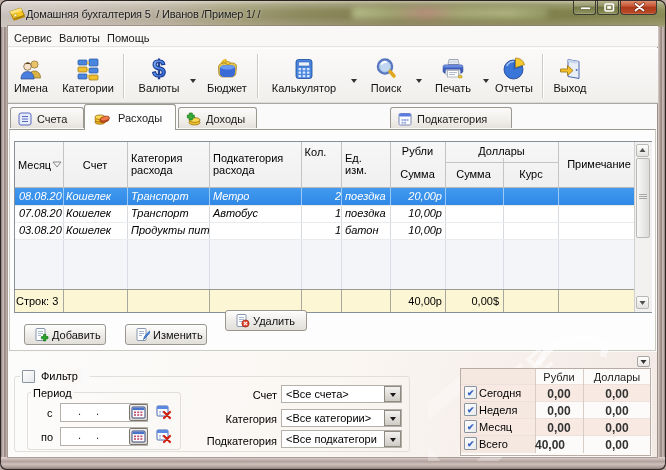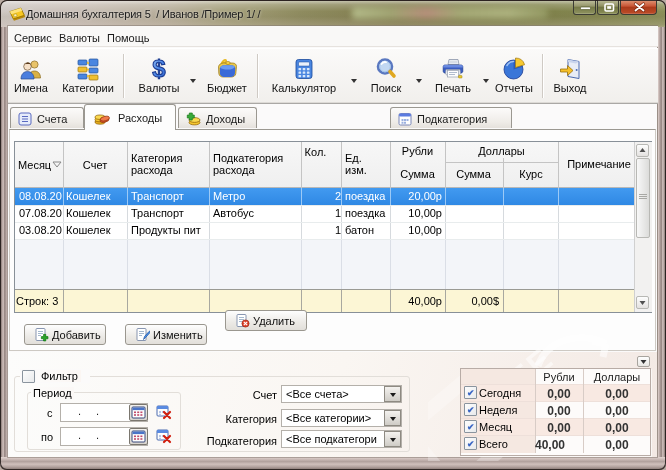--- a/index.html
+++ b/index.html
@@ -83,21 +83,21 @@
 #tabpanel { position:absolute; left:1px; top:103px; width:647px; height:222px;
   background:#fdfdfd; border:1px solid #cdc9c3; border-top:1px solid #9b9891; }
 
 
 .hdr { line-height:12px; color:#000; }
 .vh { top:116px; width:1px; height:46px; background:#c4c4c4; }
 .vh2 { top:132px; width:1px; height:30px; background:#c4c4c4; }
 .vg { top:162px; width:1px; height:52px; background:#d6dade; }
 .vg2 { top:214px; width:1px; height:49px; background:#dadee6; }
 .vf { top:264px; width:1px; height:22px; background:#a8a8a0; }
-.row { left:7px; width:620px; height:17px; }
+.row { left:7px; width:620px; height:17px;font-style:italic; }
 .row span { position:absolute; top:2px; white-space:nowrap; }
 .row.sel { background:linear-gradient(180deg,#429af0,#2f88e4); color:#fff; }
 .row.sel i { position:absolute; top:0; width:1px; height:17px; background:rgba(190,220,250,.75); }
 .sbtn { width:13px; height:13px; background:linear-gradient(180deg,#fdfdfd,#e4e2e0); border:1px solid #b8b8b4; border-radius:2px; }
 .sbtn svg { position:absolute; left:-1px; top:-1px; }
 .btn { height:21px; background:linear-gradient(180deg,#fefefe,#eceae6 60%,#e2dfda);
   border:1px solid #9a978f; border-radius:3px; display:flex; align-items:center; gap:3px;
   padding-left:9px; color:#111; }
 .btn svg { flex:0 0 auto; }
 

